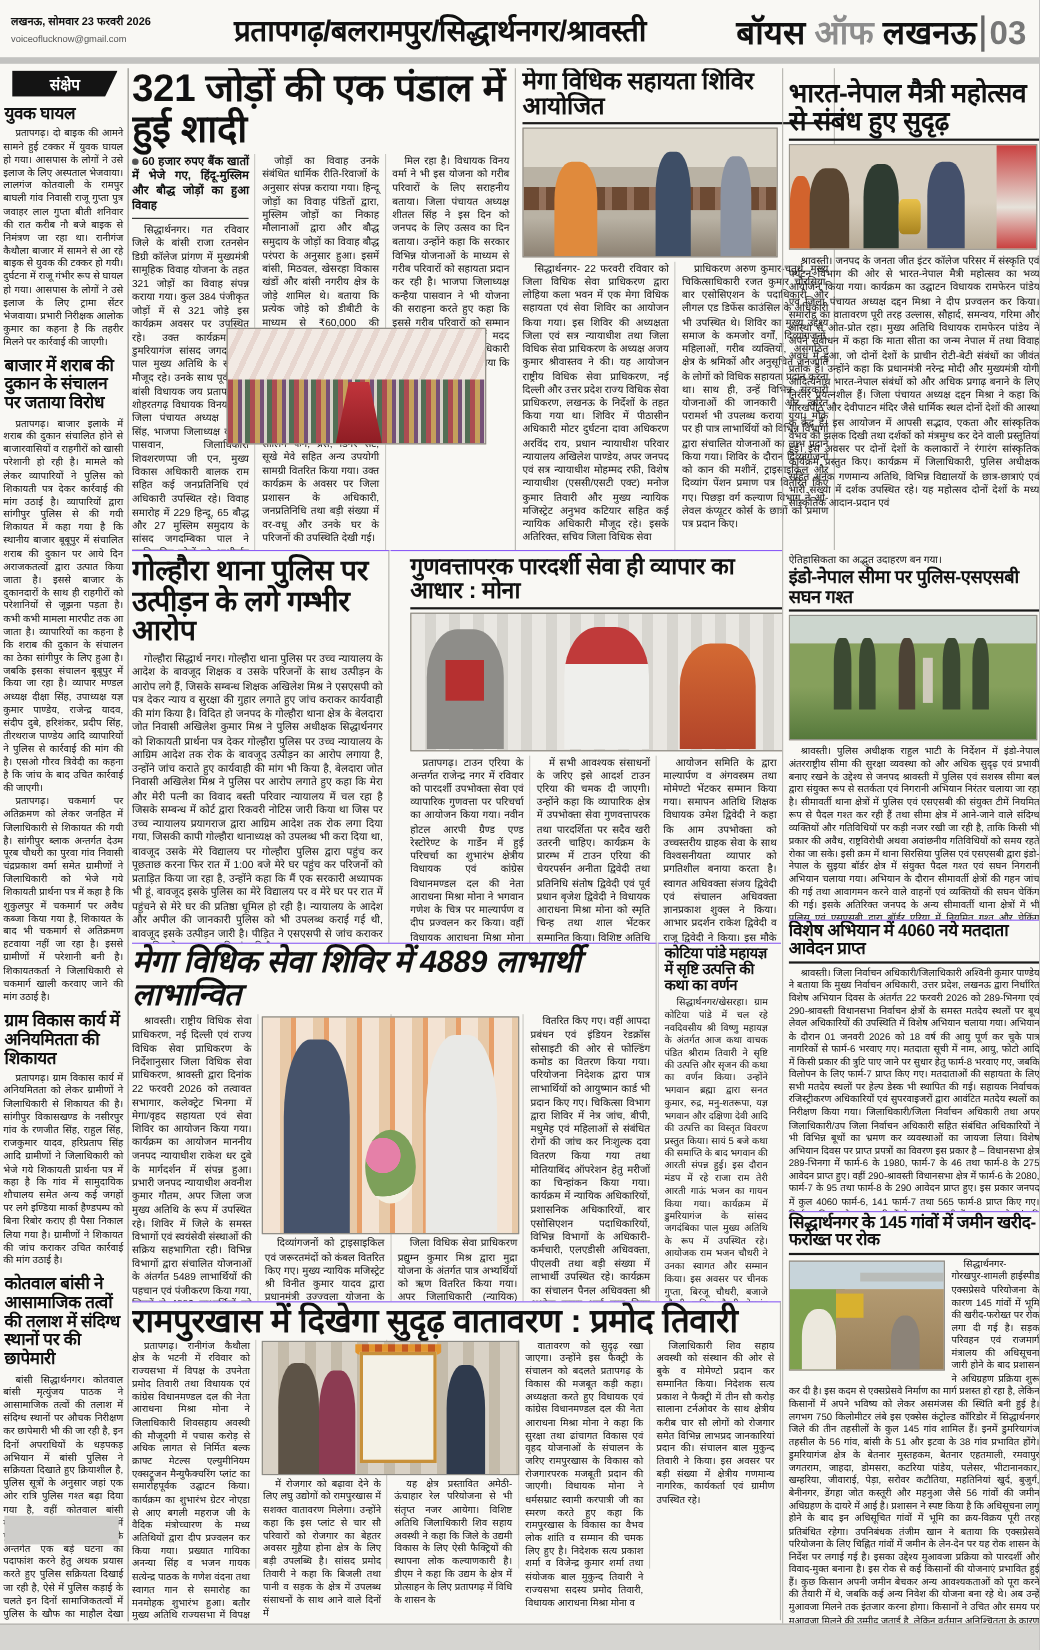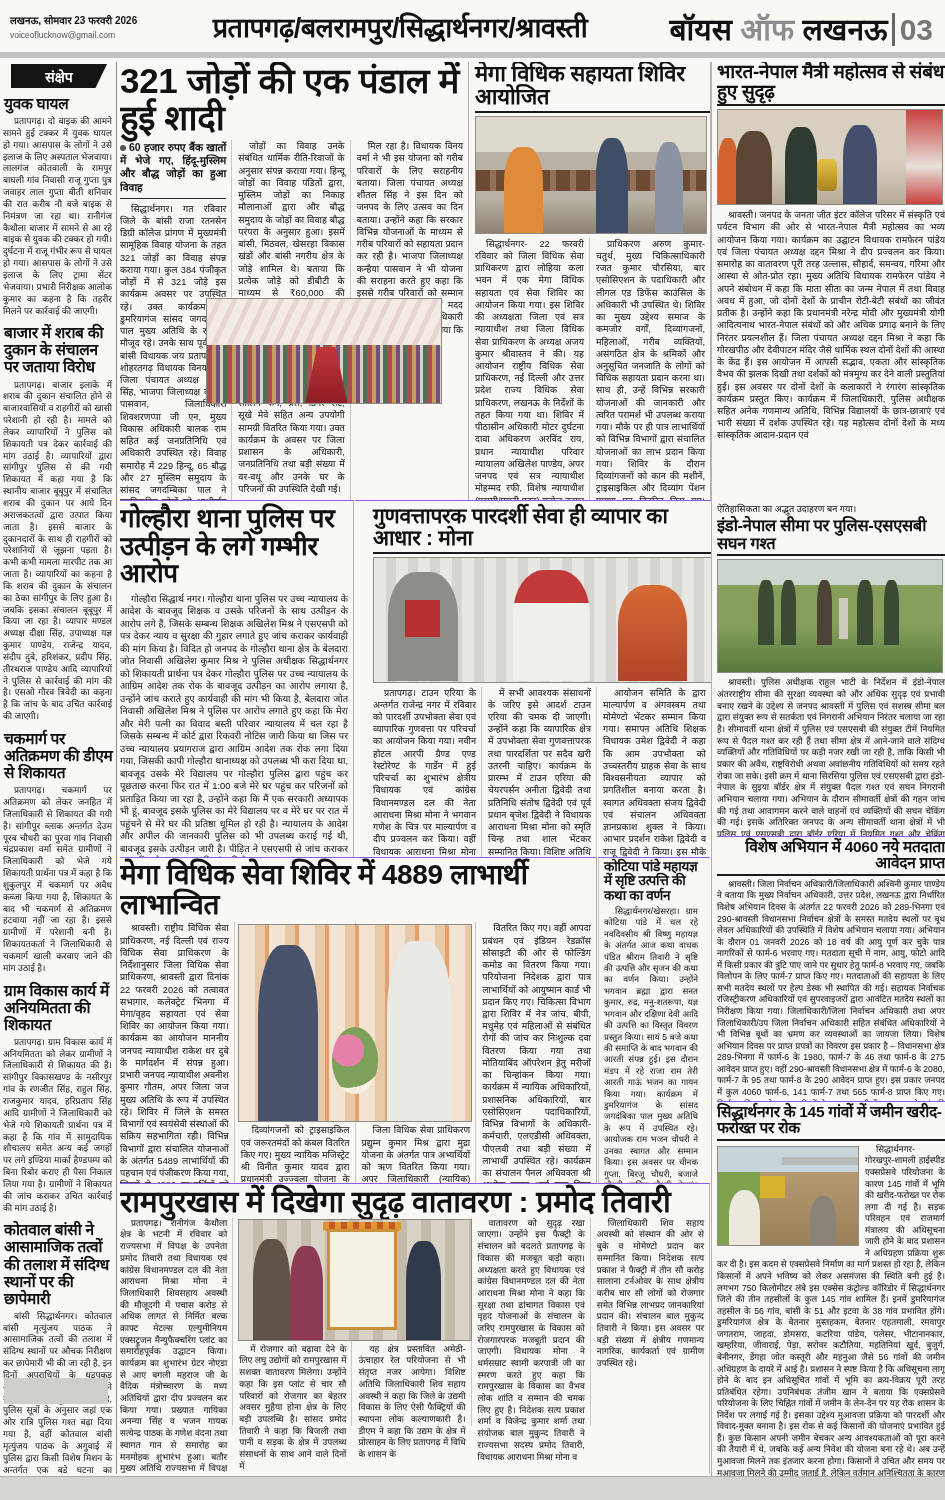--- a/index.html
+++ b/index.html
@@ -111,21 +111,20 @@
     <h3>युवक घायल</h3>
     <div class="body">
         <p>प्रतापगढ़। दो बाइक की आमने सामने हुई टक्कर में युवक घायल हो गया। आसपास के लोगों ने उसे इलाज के लिए अस्पताल भेजवाया। लालगंज कोतवाली के रामपुर बाघली गांव निवासी राजू गुप्ता पुत्र जवाहर लाल गुप्ता बीती शनिवार की रात करीब नौ बजे बाइक से निमंत्रण जा रहा था। रानीगंज कैथौला बाजार में सामने से आ रहे बाइक से युवक की टक्कर हो गयी। दुर्घटना में राजू गंभीर रूप से घायल हो गया। आसपास के लोगों ने उसे इलाज के लिए ट्रामा सेंटर भेजवाया। प्रभारी निरीक्षक आलोक कुमार का कहना है कि तहरीर मिलने पर कार्रवाई की जाएगी।</p>
       </div>
 
     <h3>बाजार में शराब की दुकान के संचालन पर जताया विरोध</h3>
     <div class="body">
         <p>प्रतापगढ़। बाजार इलाके में शराब की दुकान संचालित होने से बाजारवासियों व राहगीरों को खासी परेशानी हो रही है। मामले को लेकर व्यापारियों ने पुलिस को शिकायती पत्र देकर कार्रवाई की मांग उठाई है। व्यापारियों द्वारा सांगीपुर पुलिस से की गयी शिकायत में कहा गया है कि स्थानीय बाजार बूबूपुर में संचालित शराब की दुकान पर आये दिन अराजकतत्वों द्वारा उत्पात किया जाता है। इससे बाजार के दुकानदारों के साथ ही राहगीरों को परेशानियों से जूझना पड़ता है। कभी कभी मामला मारपीट तक आ जाता है। व्यापारियों का कहना है कि शराब की दुकान के संचालन का ठेका सांगीपुर के लिए हुआ है। जबकि इसका संचालन बूबूपुर में किया जा रहा है। व्यापार मण्डल अध्यक्ष दीक्षा सिंह, उपाध्यक्ष यज्ञ कुमार पाण्डेय, राजेन्द्र यादव, संदीप दुबे, हरिशंकर, प्रदीप सिंह, तीरथराज पाण्डेय आदि व्यापारियों ने पुलिस से कार्रवाई की मांग की है। एसओ गौरव त्रिवेदी का कहना है कि जांच के बाद उचित कार्रवाई की जाएगी।</p>
       </div>
 
-    <h3>चकमार्ग पर अतिक्रमण की डीएम से शिकायत</h3>
     <div class="body">
         <p>प्रतापगढ़। चकमार्ग पर अतिक्रमण को लेकर जनहित में जिलाधिकारी से शिकायत की गयी है। सांगीपुर ब्लाक अन्तर्गत देउम पूरब चौधरी का पुरवा गांव निवासी चंद्रप्रकाश वर्मा समेत ग्रामीणों ने जिलाधिकारी को भेजे गये शिकायती प्रार्थना पत्र में कहा है कि शुकुलपुर में चकमार्ग पर अवैध कब्जा किया गया है, शिकायत के बाद भी चकमार्ग से अतिक्रमण हटवाया नहीं जा रहा है। इससे ग्रामीणों में परेशानी बनी है। शिकायतकर्ता ने जिलाधिकारी से चकमार्ग खाली करवाए जाने की मांग उठाई है।</p>
       </div>
 
     <h3>ग्राम विकास कार्य में अनियमितता की शिकायत</h3>
     <div class="body">
         <p>प्रतापगढ़। ग्राम विकास कार्य में अनियमितता को लेकर ग्रामीणों ने जिलाधिकारी से शिकायत की है। सांगीपुर विकासखण्ड के नसीरपुर गांव के रणजीत सिंह, राहुल सिंह, राजकुमार यादव, हरिप्रताप सिंह आदि ग्रामीणों ने जिलाधिकारी को भेजे गये शिकायती प्रार्थना पत्र में कहा है कि गांव में सामुदायिक शौचालय समेत अन्य कई जगहों पर लगे इण्डिया मार्का हैण्डपम्प को बिना रिबोर कराए ही पैसा निकाल लिया गया है। ग्रामीणों ने शिकायत की जांच कराकर उचित कार्रवाई की मांग उठाई है।</p>
       </div>
 
     <h3>कोतवाल बांसी ने आसामाजिक तत्वों की तलाश में संदिग्ध स्थानों पर की छापेमारी</h3>
@@ -151,21 +150,21 @@
           <p>मिल रहा है। विधायक विनय वर्मा ने भी इस योजना को गरीब परिवारों के लिए सराहनीय बताया। जिला पंचायत अध्यक्ष शीतल सिंह ने इस दिन को जनपद के लिए उत्सव का दिन बताया। उन्होंने कहा कि सरकार विभिन्न योजनाओं के माध्यम से गरीब परिवारों को सहायता प्रदान कर रही है। भाजपा जिलाध्यक्ष कन्हैया पासवान ने भी योजना की सराहना करते हुए कहा कि इससे गरीब परिवारों को सम्मान के साथ विवाह कराने में मदद मिल रही है। जिलाधिकारी शिवशरणप्पा जीएन ने बताया कि प्रत्येक जोड़े</p>
         </div>
       <div class="ph ph-wed" style="position:absolute;left:86px;top:158px;width:234px;height:104px;">
         <i class="tent"></i>
         <i class="crowd"></i>
         <i class="carpet"></i>
       </div>
     </div>
   </div>
 
-  <div class="art vline-r" style="left:470px;top:62px;width:241px;height:438px;padding-left:5px;box-sizing:border-box;">
+  <div class="art vline-r" style="left:470px;top:62px;width:289px;height:438px;padding-left:5px;box-sizing:border-box;">
     <div class="hl" style="font-size:22px;">मेगा विधिक सहायता शिविर आयोजित</div>
     <div class="rule"></div>
     <div class="ph ph-hall" style="width:230px;height:116px;margin:1px 0 4px 0;">
       <i class="bg"></i>
         <i class="chairs"></i>
       <i class="sari"></i>
       <i class="suit"></i>
       <i class="suit2"></i>
     </div>
     <div class="cols" style="height:288px;">
@@ -174,21 +173,21 @@
         </div>
       <div class="col">
           <p>प्राधिकरण अरुण कुमार-चतुर्थ, मुख्य चिकित्साधिकारी रजत कुमार चौरसिया, बार एसोसिएशन के पदाधिकारी और लीगल एड डिफेंस काउंसिल के अधिकारी भी उपस्थित थे। शिविर का मुख्य उद्देश्य समाज के कमजोर वर्गों, दिव्यांगजनों, महिलाओं, गरीब व्यक्तियों, असंगठित क्षेत्र के श्रमिकों और अनुसूचित जनजाति के लोगों को विधिक सहायता प्रदान करना था। साथ ही, उन्हें विभिन्न सरकारी योजनाओं की जानकारी और त्वरित परामर्श भी उपलब्ध कराया गया। मौके पर ही पात्र लाभार्थियों को विभिन्न विभागों द्वारा संचालित योजनाओं का लाभ प्रदान किया गया। शिविर के दौरान दिव्यांगजनों को कान की मशीनें, ट्राइसाइकिल और दिव्यांग पेंशन प्रमाण पत्र वितरित किए गए। पिछड़ा वर्ग कल्याण विभाग ने ओ-लेवल कंप्यूटर कोर्स के छात्रों को प्रमाण पत्र प्रदान किए।</p>
         </div>
     </div>
   </div>
 
   <div class="art" style="left:711px;top:62px;width:234px;height:1414px;border-left:1px solid #b4b3ad;padding-left:5px;box-sizing:border-box;">
 
     <div style="height:441px;overflow:hidden;">
-      <div class="hl" style="font-size:19px;">भारत-नेपाल मैत्री महोत्सव से संबंध हुए सुदृढ़</div>
+      <div class="hl" style="font-size:24px;margin-top:11px;">भारत-नेपाल मैत्री महोत्सव से संबंध हुए सुदृढ़</div>
       <div class="rule"></div>
       <div class="ph ph-nep" style="width:224px;height:94px;margin:1px 0 4px 0;">
         <i class="bg"></i>
           <i class="ban"></i>
         <i class="saff"></i>
         <i class="m1"></i>
         <i class="m2"></i>
         <i class="m3"></i>
         <i class="lamp"></i>
       </div>
@@ -212,21 +211,21 @@
         <i class="s p4"></i>
         <i class="s p5"></i>
         <i class="pillar"></i>
       </div>
       <div class="body" style="font-size:8.8px;">
           <p>श्रावस्ती। पुलिस अधीक्षक राहुल भाटी के निर्देशन में इंडो-नेपाल अंतरराष्ट्रीय सीमा की सुरक्षा व्यवस्था को और अधिक सुदृढ़ एवं प्रभावी बनाए रखने के उद्देश्य से जनपद श्रावस्ती में पुलिस एवं सशस्त्र सीमा बल द्वारा संयुक्त रूप से सतर्कता एवं निगरानी अभियान निरंतर चलाया जा रहा है। सीमावर्ती थाना क्षेत्रों में पुलिस एवं एसएसबी की संयुक्त टीमें नियमित रूप से पैदल गश्त कर रही हैं तथा सीमा क्षेत्र में आने-जाने वाले संदिग्ध व्यक्तियों और गतिविधियों पर कड़ी नजर रखी जा रही है, ताकि किसी भी प्रकार की अवैध, राष्ट्रविरोधी अथवा अवांछनीय गतिविधियों को समय रहते रोका जा सके। इसी क्रम में थाना सिरसिया पुलिस एवं एसएसबी द्वारा इंडो-नेपाल के सुइया बॉर्डर क्षेत्र में संयुक्त पैदल गश्त एवं सघन निगरानी अभियान चलाया गया। अभियान के दौरान सीमावर्ती क्षेत्रों की गहन जांच की गई तथा आवागमन करने वाले वाहनों एवं व्यक्तियों की सघन चेकिंग की गई। इसके अतिरिक्त जनपद के अन्य सीमावर्ती थाना क्षेत्रों में भी पुलिस एवं एसएसबी द्वारा बॉर्डर एरिया में नियमित गश्त और चेकिंग अभियान चलाया जा रहा है, जिससे सीमा की सुरक्षा सुनिश्चित करते हुए किसी भी संभावित गतिविधि पर प्रभावी नियंत्रण रखा जा सके। श्रावस्ती पुलिस ने आमजन से अपील की है कि किसी भी प्रकार की अफवाहों पर ध्यान न दें तथा किसी भी संदिग्ध व्यक्ति, वस्तु या गतिविधि की सूचना तत्काल नजदीकी पुलिस थाना अथवा डायल 112 पर दें, ताकि समय रहते आवश्यक कार्रवाई सुनिश्चित की जा</p>
         </div>
     </div>
 
     <div class="hline-t" style="height:262px;overflow:hidden;padding-top:2px;">
-      <div class="hl" style="font-size:15.5px;text-align:right;">विशेष अभियान में 4060 नये मतदाता आवेदन प्राप्त</div>
+      <div class="hl" style="font-size:15.5px;text-align:left;">विशेष अभियान में 4060 नये मतदाता आवेदन प्राप्त</div>
       <div class="rule"></div>
       <div class="body" style="font-size:8.7px;">
           <p>श्रावस्ती। जिला निर्वाचन अधिकारी/जिलाधिकारी अश्विनी कुमार पाण्डेय ने बताया कि मुख्य निर्वाचन अधिकारी, उत्तर प्रदेश, लखनऊ द्वारा निर्धारित विशेष अभियान दिवस के अंतर्गत 22 फरवरी 2026 को 289-भिनगा एवं 290-श्रावस्ती विधानसभा निर्वाचन क्षेत्रों के समस्त मतदेय स्थलों पर बूथ लेवल अधिकारियों की उपस्थिति में विशेष अभियान चलाया गया। अभियान के दौरान 01 जनवरी 2026 को 18 वर्ष की आयु पूर्ण कर चुके पात्र नागरिकों से फार्म-6 भरवाए गए। मतदाता सूची में नाम, आयु, फोटो आदि में किसी प्रकार की त्रुटि पाए जाने पर सुधार हेतु फार्म-8 भरवाए गए, जबकि विलोपन के लिए फार्म-7 प्राप्त किए गए। मतदाताओं की सहायता के लिए सभी मतदेय स्थलों पर हेल्प डेस्क भी स्थापित की गई। सहायक निर्वाचक रजिस्ट्रीकरण अधिकारियों एवं सुपरवाइजरों द्वारा आवंटित मतदेय स्थलों का निरीक्षण किया गया। जिलाधिकारी/जिला निर्वाचन अधिकारी तथा अपर जिलाधिकारी/उप जिला निर्वाचन अधिकारी सहित संबंधित अधिकारियों ने भी विभिन्न बूथों का भ्रमण कर व्यवस्थाओं का जायजा लिया। विशेष अभियान दिवस पर प्राप्त प्रपत्रों का विवरण इस प्रकार है – विधानसभा क्षेत्र 289-भिनगा में फार्म-6 के 1980, फार्म-7 के 46 तथा फार्म-8 के 275 आवेदन प्राप्त हुए। वहीं 290-श्रावस्ती विधानसभा क्षेत्र में फार्म-6 के 2080, फार्म-7 के 95 तथा फार्म-8 के 290 आवेदन प्राप्त हुए। इस प्रकार जनपद में कुल 4060 फार्म-6, 141 फार्म-7 तथा 565 फार्म-8 प्राप्त किए गए। निर्वाचन विभाग ने पात्र नागरिकों से मतदाता सूची में नाम जुड़वाने एवं त्रुटि सुधार के लिए आगे भी सक्रिय सहभागिता की अपील की है।</p>
         </div>
     </div>
 
     <div class="hline-t" style="height:372px;overflow:hidden;padding-top:2px;">
       <div class="hl" style="font-size:15.5px;">सिद्धार्थनगर के 145 गांवों में जमीन खरीद-फरोख्त पर रोक</div>
       <div class="rule"></div>
       <div class="body" style="font-size:8.7px;">
@@ -268,21 +267,21 @@
       <div class="col">
           <p>में सभी आवश्यक संसाधनों के जरिए इसे आदर्श टाउन एरिया की चमक दी जाएगी। उन्होंने कहा कि व्यापारिक क्षेत्र में उपभोक्ता सेवा गुणवत्तापरक तथा पारदर्शिता पर सदैव खरी उतरनी चाहिए। कार्यक्रम के प्रारम्भ में टाउन एरिया की चेयरपर्सन अनीता द्विवेदी तथा प्रतिनिधि संतोष द्विवेदी एवं पूर्व प्रधान बृजेश द्विवेदी ने विधायक आराधना मिश्रा मोना को स्मृति चिन्ह तथा शाल भेंटकर सम्मानित किया। विशिष्ट अतिथि जिला कांग्रेस कमेटी अध्यक्ष डॉ0 नीरज तिवारी रहे।</p>
         </div>
       <div class="col">
           <p>आयोजन समिति के द्वारा माल्यार्पण व अंगवस्त्रम तथा मोमेण्टो भेंटकर सम्मान किया गया। समापन अतिथि शिक्षक विधायक उमेश द्विवेदी ने कहा कि आम उपभोक्ता को उच्चस्तरीय ग्राहक सेवा के साथ विश्वसनीयता व्यापार को प्रगतिशील बनाया करता है। स्वागत अधिवक्ता संजय द्विवेदी एवं संचालन अधिवक्ता ज्ञानप्रकाश शुक्ल ने किया। आभार प्रदर्शन राकेश द्विवेदी व राजू द्विवेदी ने किया। इस मौके व्यापार मण्डल अध्यक्ष उदयशंकर द्विवेदी, संयुक्त अधिवक्ता संघ के अध्यक्ष अनिल तिवारी महेश, केडी मिश्र, सुधीर मिश्र, महेन्द्र शुक्ला, शैलेन्द्र मिश्र, गीता सिंह, सभासद श्रवण प्रजापति, भगवताचार्य विनय शुक्ल, अवनीश शुक्ल, पारस द्विवेदी, पूर्व प्रमुख सुरेंद्र सिंह ददन, शास्त्री सौरभ, अक्षत तिवारी, मनीष मिश्र, समाजसेवी पवन शुक्ल, इं. रमेश शुक्ल, इं. सुनील पाण्डेय, पप्पू तिवारी, विधि शुक्ल, एट्रूर्टियन आदि।</p>
         </div>
     </div>
   </div>
 
   <div class="art vline-r hline-t" style="left:120px;top:857px;width:477px;height:326px;padding-top:2px;box-sizing:border-box;">
-    <div class="hl" style="font-size:28px;">मेगा विधिक सेवा शिविर में 4889 लाभार्थी लाभान्वित</div>
+    <div class="hl" style="font-size:28px;font-style:italic;">मेगा विधिक सेवा शिविर में 4889 लाभार्थी लाभान्वित</div>
     <div class="cols" style="height:286px;margin-top:3px;position:relative;">
       <div class="col">
           <p>श्रावस्ती। राष्ट्रीय विधिक सेवा प्राधिकरण, नई दिल्ली एवं राज्य विधिक सेवा प्राधिकरण के निर्देशानुसार जिला विधिक सेवा प्राधिकरण, श्रावस्ती द्वारा दिनांक 22 फरवरी 2026 को तत्वावत सभागार, कलेक्ट्रेट भिनगा में मेगा/वृहद सहायता एवं सेवा शिविर का आयोजन किया गया। कार्यक्रम का आयोजन माननीय जनपद न्यायाधीश राकेश धर दुबे के मार्गदर्शन में संपन्न हुआ। प्रभारी जनपद न्यायाधीश अवनीश कुमार गौतम, अपर जिला जज मुख्य अतिथि के रूप में उपस्थित रहे। शिविर में जिले के समस्त विभागों एवं स्वयंसेवी संस्थाओं की सक्रिय सहभागिता रही। विभिन्न विभागों द्वारा संचालित योजनाओं के अंतर्गत 5489 लाभार्थियों की पहचान एवं पंजीकरण किया गया, जिनमें से 4889 लाभार्थियों को मौके पर ही लाभ वितरण किया गया। मुख्य अतिथि द्वारा</p>
         </div>
       <div class="col" style="padding-top:202px;">
           <p>दिव्यांगजनों को ट्राइसाइकिल एवं जरूरतमंदों को कंबल वितरित किए गए। मुख्य न्यायिक मजिस्ट्रेट श्री विनीत कुमार यादव द्वारा प्रधानमंत्री उज्ज्वला योजना के अंतर्गत पात्र लाभार्थियों को निःशुल्क गैस सिलेंडर एवं चूल्हा प्रदान किया गया। सचिव</p>
         </div>
       <div class="col" style="padding-top:202px;">
           <p>जिला विधिक सेवा प्राधिकरण प्रद्युम्न कुमार मिश्र द्वारा मुद्रा योजना के अंतर्गत पात्र अभ्यर्थियों को ऋण वितरित किया गया। अपर जिलाधिकारी (न्यायिक) अशोक कुमार द्वारा समाज कल्याण विभाग की ओर से वृद्धा पेंशन स्वीकृति प्रमाणपत्र</p>
         </div>

